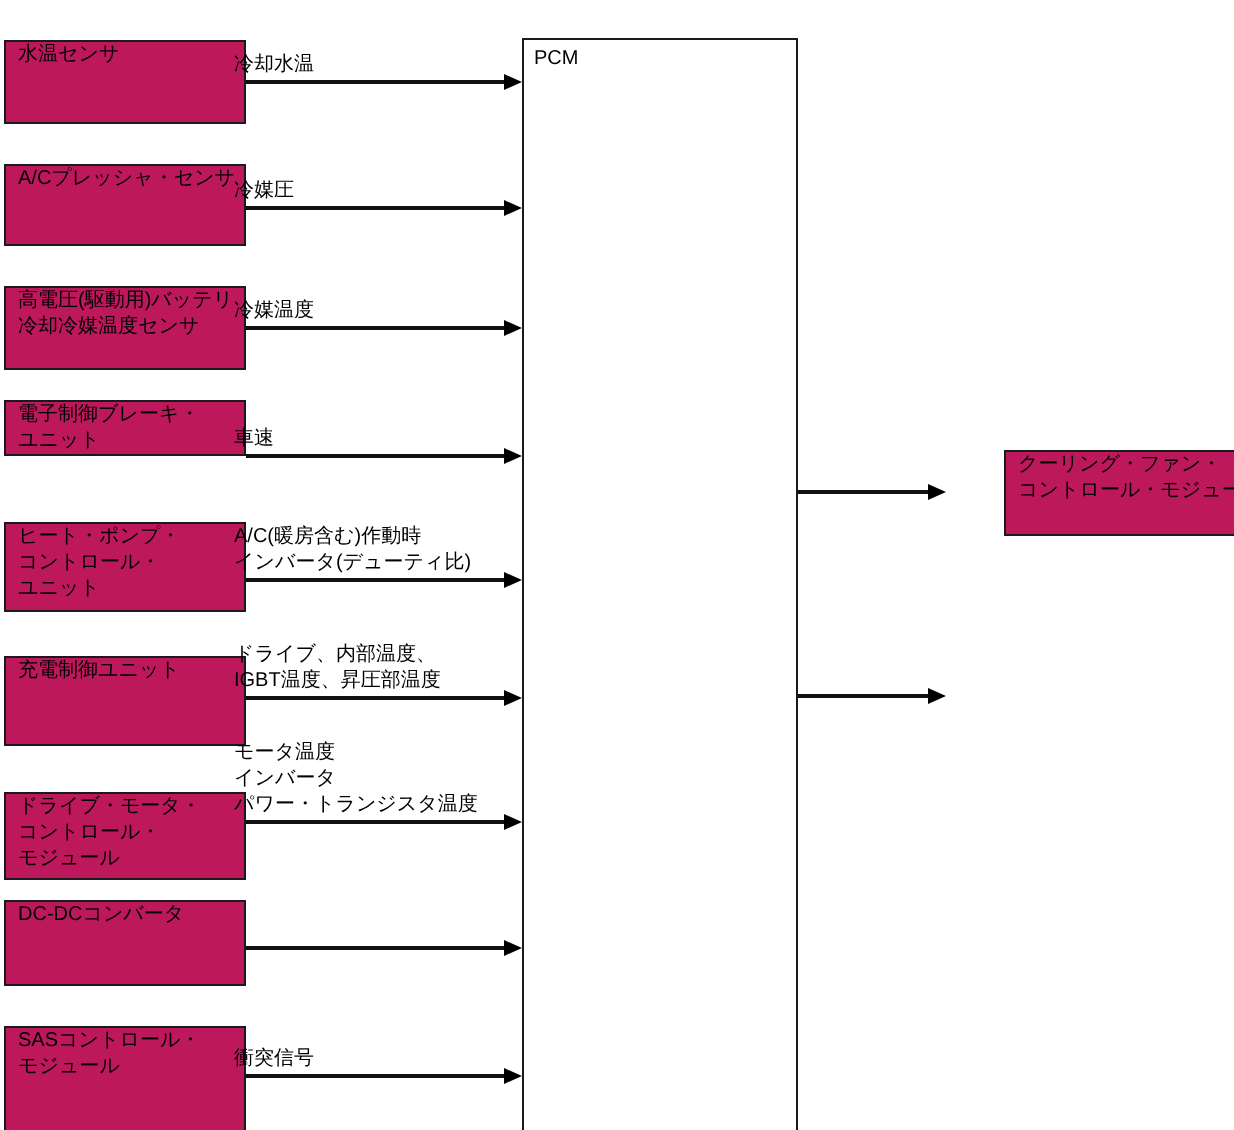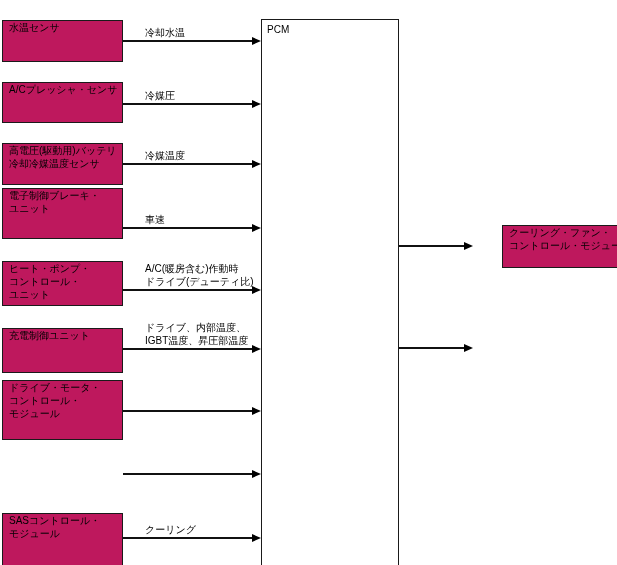--- a/index.html
+++ b/index.html
@@ -38,21 +38,21 @@
   }
   .hl{position:absolute;height:1.5px;background:#111;}
   .arr{
     position:absolute;width:0;height:0;
     border-top:4px solid transparent;
     border-bottom:4px solid transparent;
     border-left:9px solid #000;
   }
   .sig{
     position:absolute;
-    left:145px;
+    left:117px;
     line-height:13px;
     white-space:pre-line;
   }
   .lbox{left:2px;width:121px;}
   .rbox{left:473px;width:142px;margin-left:29px;}
 </style>
 </head>
 <body>
 
 <div id="canvas">
@@ -64,36 +64,39 @@
   <div class="box lbox" style="top:20px;height:42px">
     <span class="boxlabel">水温センサ</span>
   </div>
   <div class="box lbox" style="top:143px;height:42px">
     <span class="boxlabel">高電圧(駆動用)バッテリ
 冷却冷媒温度センサ</span>
   </div>
   <div class="box lbox" style="top:82px;height:41px">
     <span class="boxlabel">A/Cプレッシャ・センサ</span>
   </div>
-  <div class="box lbox" style="top:188px;height:51px">
+  <div class="box lbox" style="top:200px;height:28px">
     <span class="boxlabel">電子制御ブレーキ・
 ユニット</span>
   </div>
   <div class="box lbox" style="top:261px;height:45px">
     <span class="boxlabel">ヒート・ポンプ・
 コントロール・
 ユニット</span>
   </div>
   <div class="box lbox" style="top:328px;height:45px">
     <span class="boxlabel">充電制御ユニット</span>
   </div>
-  <div class="box lbox" style="top:380px;height:60px">
+  <div class="box lbox" style="top:396px;height:44px">
     <span class="boxlabel">ドライブ・モータ・
 コントロール・
 モジュール</span>
+  </div>
+  <div class="box lbox" style="top:450px;height:43px">
+    <span class="boxlabel">DC-DCコンバータ</span>
   </div>
   <div class="box lbox" style="top:513px;height:58px">
     <span class="boxlabel">SASコントロール・
 モジュール</span>
   </div>
 
   <div class="hl" style="left:123px;top:40px;width:130px"></div>
   <div class="arr" style="left:252px;top:37px"></div>
   <div class="sig" style="bottom:526px">冷却水温</div>
 
@@ -105,36 +108,39 @@
   <div class="arr" style="left:252px;top:160px"></div>
   <div class="sig" style="bottom:403px">冷媒温度</div>
 
   <div class="hl" style="left:123px;top:227px;width:130px"></div>
   <div class="arr" style="left:252px;top:224px"></div>
   <div class="sig" style="bottom:339px">車速</div>
 
   <div class="hl" style="left:123px;top:289px;width:130px"></div>
   <div class="arr" style="left:252px;top:286px"></div>
   <div class="sig" style="bottom:277px">A/C(暖房含む)作動時
-ドライブ(デューティ比)</div>
+インバータ(デューティ比)</div>
 
   <div class="hl" style="left:123px;top:348px;width:130px"></div>
   <div class="arr" style="left:252px;top:345px"></div>
   <div class="sig" style="bottom:218px">ドライブ、内部温度、
 IGBT温度、昇圧部温度</div>
 
   <div class="hl" style="left:123px;top:410px;width:130px"></div>
   <div class="arr" style="left:252px;top:407px"></div>
+  <div class="sig" style="bottom:156px">モータ温度
+インバータ
+パワー・トランジスタ温度</div>
 
   <div class="hl" style="left:123px;top:473px;width:130px"></div>
   <div class="arr" style="left:252px;top:470px"></div>
 
   <div class="hl" style="left:123px;top:537px;width:130px"></div>
   <div class="arr" style="left:252px;top:534px"></div>
-  <div class="sig" style="bottom:29px">クーリング</div>
+  <div class="sig" style="bottom:29px">衝突信号</div>
 
   <div class="box rbox" style="top:225px;height:43px">
     <span class="boxlabel">クーリング・ファン・
 コントロール・モジュール</span>
   </div>
 
   <div class="hl" style="left:399px;top:245px;width:66px"></div>
   <div class="arr" style="left:464px;top:242px"></div>
 
   <div class="hl" style="left:399px;top:347px;width:66px"></div>

